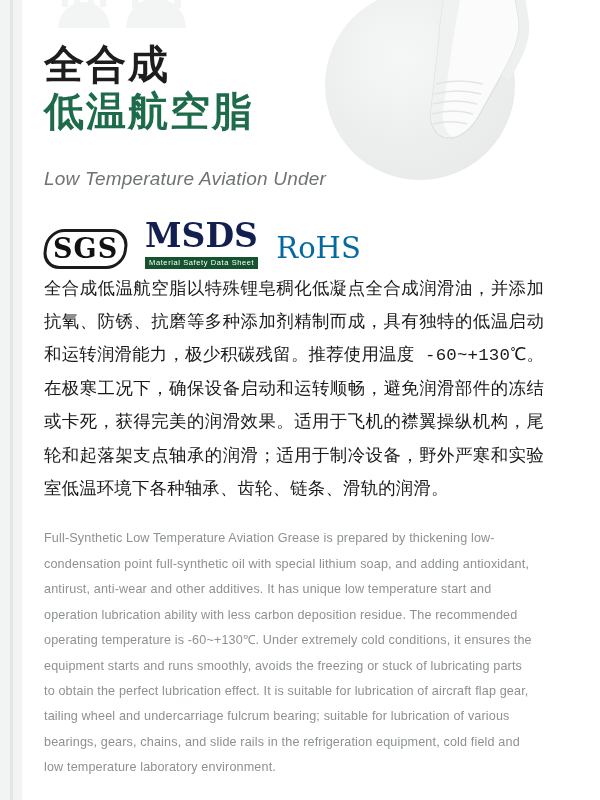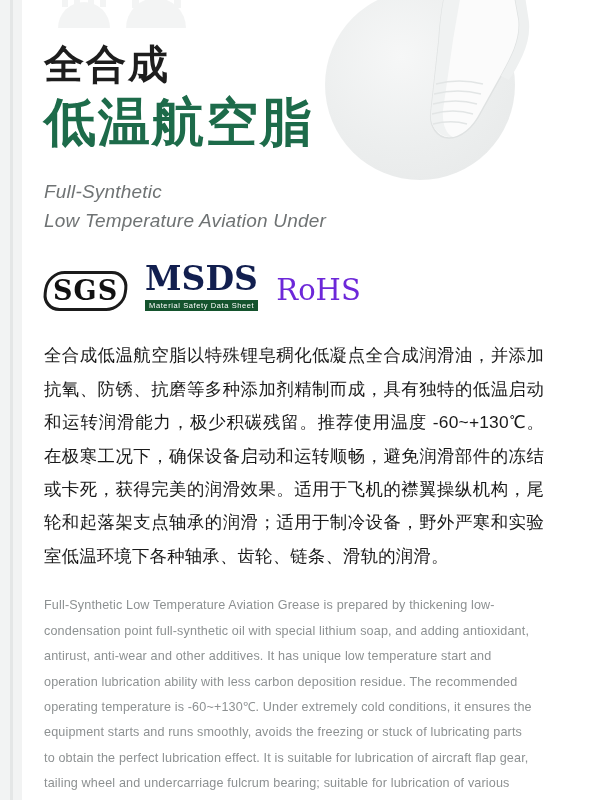--- a/index.html
+++ b/index.html
@@ -86,26 +86,26 @@
     margin-top: 42px;
     font-size: 40px;
     font-weight: bold;
     color: #1d1d1d;
     letter-spacing: 2px;
     line-height: 1.12;
     font-family: "DejaVu Sans", "Liberation Sans", sans-serif;
   }
   .title-cn-2 {
     margin-top: 6px;
-    font-size: 52px;
+    font-size: 40px;
     font-weight: bold;
     color: #1d6b4a;
     letter-spacing: 2px;
     line-height: 1.12;
-    font-family: Liberation Sans, sans-serif;
+    font-family: Liberation Mono, monospace;
   }
   .title-en {
     margin-top: 26px;
     font-size: 19px;
     font-style: italic;
     color: #6f7374;
     line-height: 1.55;
     font-family: "Liberation Sans", sans-serif;
     letter-spacing: 0.2px;
   }
@@ -150,34 +150,34 @@
     letter-spacing: 0.6px;
     color: #ffffff;
     background: #14532d;
     padding: 2px 4px;
     display: inline-block;
     font-family: "Liberation Sans", sans-serif;
   }
   .rohs {
     font-family: "DejaVu Serif", "Liberation Serif", serif;
     font-size: 29px;
-    color: #6d28d9;
+    color: #0369a1;
     letter-spacing: 0px;
     padding-bottom: 4px;
   }
 
   
   .body-cn {
-    margin-top: 28px;
+    margin-top: 4px;
     width: 500px;
     font-size: 17.4px;
     line-height: 1.92;
     color: #1a1a1a;
     text-align: justify;
-    font-family: Liberation Sans, sans-serif;
+    font-family: Liberation Mono, monospace;
     letter-spacing: 0.2px;
   }
 
   
   .body-en {
     margin-top: 20px;
     width: 492px;
     font-size: 12.6px;
     line-height: 2.02;
     color: #8d9192;
@@ -229,21 +229,20 @@
       </g>
     </svg>
   </div>
 
   <div class="content">
 
     <div class="title-cn-1">全合成</div>
     <div class="title-cn-2">低温航空脂</div>
 
     <div class="title-en">
-      <div>Full-Synthetic</div>
       <div>Low Temperature Aviation Under</div>
     </div>
 
     <div class="cert-row">
       <div class="sgs">
         <span>SGS</span>
       </div>
       <div class="msds-wrap">
         <div class="msds-main">MSDS</div>
         <div class="msds-sub">Material Safety Data Sheet</div>

